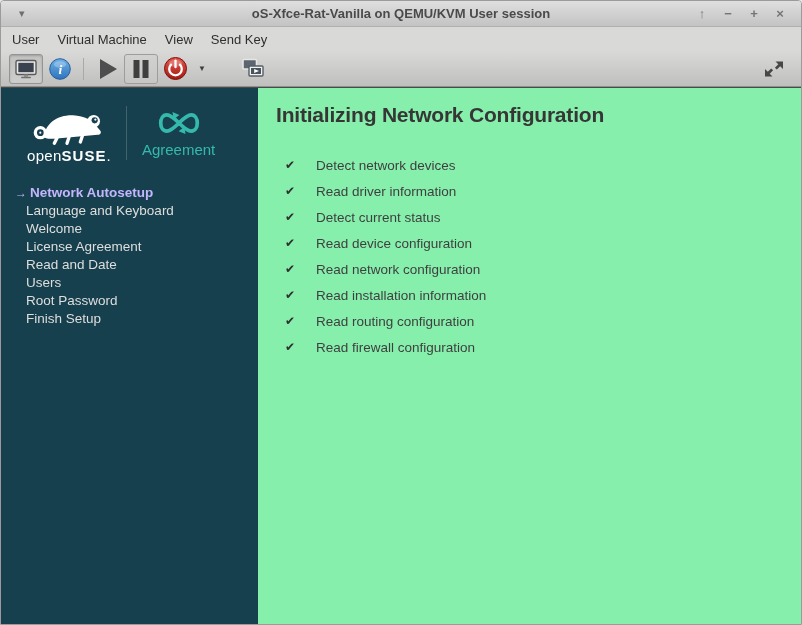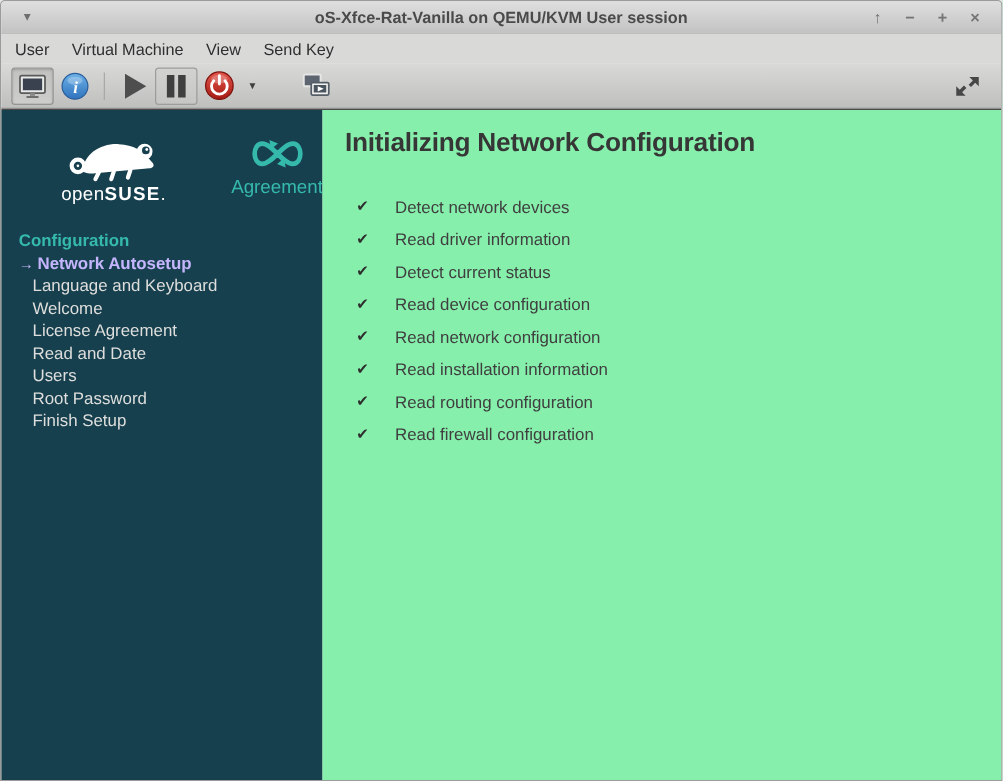--- a/index.html
+++ b/index.html
@@ -95,21 +95,21 @@
   .sidebar {
     flex: 0 0 257px;
     background: #17404f;
     padding-top: 12px;
     overflow: hidden;
   }
   .brand {
     display: flex; align-items: center;
     padding: 2px 0 8px 26px; gap: 15px;
   }
-  .brand-col { display: flex; flex-direction: column; align-items: center; margin-left: 22px; }
+  .brand-col { display: flex; flex-direction: column; align-items: center; }
   .opensuse-text {
     color: #ffffff; font-size: 15px; margin-top: 1px; letter-spacing: .3px;
   }
   .opensuse-text .bold { font-weight: bold; letter-spacing: 1px; }
   .brand-divider { width: 1px; height: 54px; background: #44616e; }
   .tumbleweed-text { color: #35b9ab; font-size: 15px; margin-top: 4px; }
 
   .nav { padding: 12px 0 0 14px; font-size: 13.5px; }
   .nav-heading { color: #35b9ab; font-weight: bold; height: 18px; line-height: 18px; }
   .nav-item { height: 18px; line-height: 18px; color: #dededc; padding-left: 11px; white-space: nowrap; }
@@ -273,21 +273,20 @@
               <path d="M17 7 C7 7 7 27 17 27 C27 27 37 7 47 7 C57 7 57 27 47 27 C37 27 27 7 17 7 Z" fill="none" stroke="#35b9ab" stroke-width="4.6"></path>
               <path d="M24 3.5 L32.5 7 L25.5 12.5 Z" fill="#35b9ab"></path>
               <path d="M40 30.5 L31.5 27 L38.5 21.5 Z" fill="#35b9ab"></path>
             </svg>
           </span>
           <span class="tumbleweed-text">Agreement</span>
         </div>
       </div>
 
       <div class="nav">
-        <div class="nav-heading">Configuration</div>
         <div id="nav-list">
             <div class="nav-item current"><span class="nav-arrow">→</span><span>Network Autosetup</span></div>
             <div class="nav-item"><span>Language and Keyboard</span></div>
             <div class="nav-item"><span>Welcome</span></div>
             <div class="nav-item"><span>License Agreement</span></div>
             <div class="nav-item"><span>Read and Date</span></div>
             <div class="nav-item"><span>Users</span></div>
             <div class="nav-item"><span>Root Password</span></div>
             <div class="nav-item"><span>Finish Setup</span></div>
           </div>

